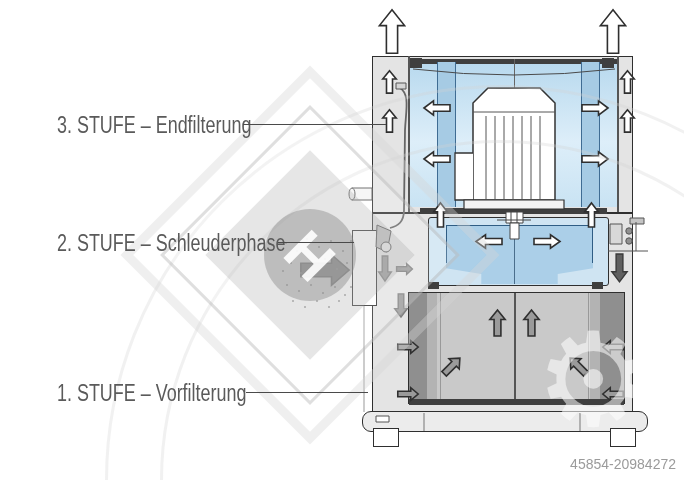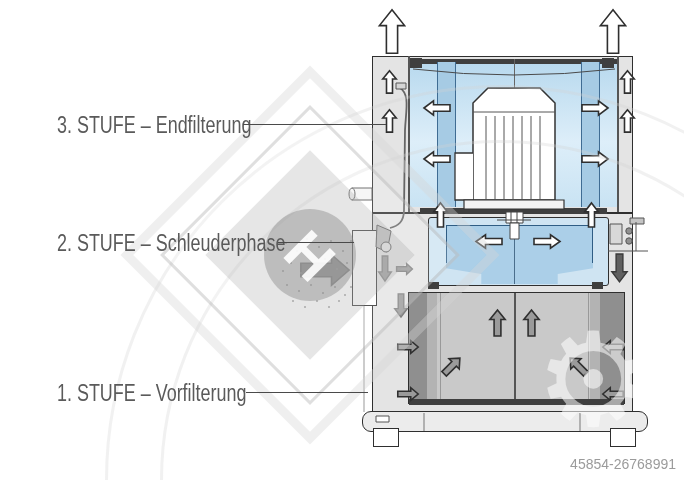--- a/index.html
+++ b/index.html
@@ -244,14 +244,14 @@
   </div>
   <div class="abs wm wm-gear" style="left:535px;top:315px;">⚙</div>
 
   <div class="stage-label" style="top:112px;">3. STUFE – Endfilterung</div>
   <div class="leader" style="left:243px;top:124px;width:143px;"></div>
   <div class="stage-label" style="top:230px;">2. STUFE – Schleuderphase</div>
   <div class="leader" style="left:278px;top:242px;width:76px;"></div>
   <div class="stage-label" style="top:380px;">1. STUFE – Vorfilterung</div>
   <div class="leader" style="left:246px;top:392px;width:122px;"></div>
 
-  <div class="code">45854-26768991</div>
+  <div class="code">45854-20984272</div>
 </div>
 
 </body></html>

